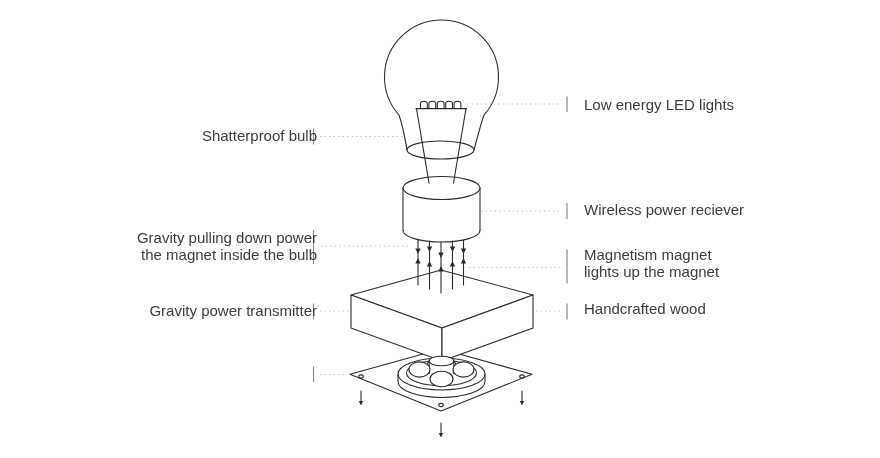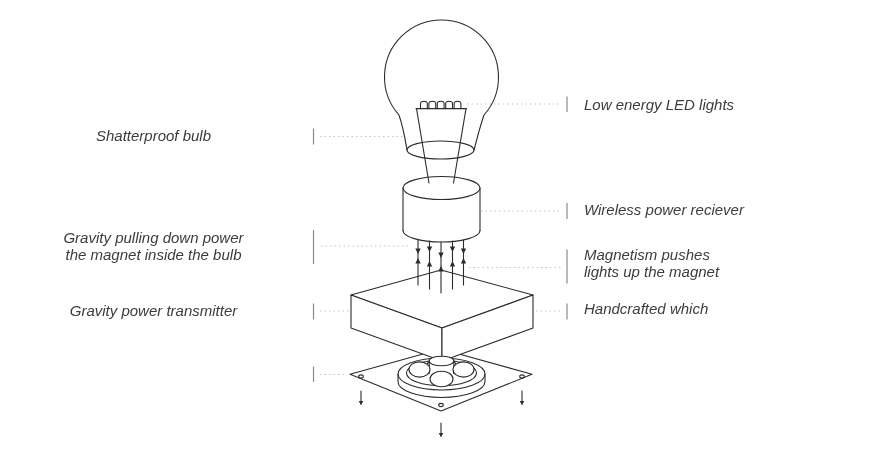--- a/index.html
+++ b/index.html
@@ -18,22 +18,22 @@
   .stage svg{position:absolute;left:0;top:0;}
   
   .ln{stroke:var(--color-line);stroke-width:1.1;fill:none;stroke-linecap:round;stroke-linejoin:round;}
   .lnf{stroke:var(--color-line);stroke-width:1.1;fill:var(--color-background);stroke-linejoin:round;}
   .solid{fill:var(--color-line);stroke:none;}
   .mask{fill:var(--color-background);stroke:none;}
   .leader{stroke:var(--color-leader);stroke-width:1;stroke-dasharray:1.5 3;fill:none;}
   .tick{stroke:var(--color-tick);stroke-width:1.2;fill:none;}
   
   .label{position:absolute;font-size:15px;line-height:17px;color:var(--color-text);white-space:nowrap;}
-  .label span{display:block;font-style:italic;}
-  .label.left{left:0;width:307px;text-align:center;}
+  .label span{display:block;}
+  .label.left{left:10px;width:307px;text-align:right;}
   .label.right{left:584px;text-align:left;}
 </style>
 </head>
 <body>
 
 <div class="stage">
 
   <svg width="880" height="458" viewBox="0 0 880 458">
 
     <g>
@@ -137,20 +137,20 @@
     <span>Gravity power transmitter</span>
   </div>
 
   <div class="label right" style="top:96px">
     <span>Low energy LED lights</span>
   </div>
   <div class="label right" style="top:201px">
     <span>Wireless power reciever</span>
   </div>
   <div class="label right" style="top:246px">
-    <span>Magnetism pushes</span>
+    <span>Magnetism magnet</span>
     <span>lights up the magnet</span>
   </div>
   <div class="label right" style="top:300px">
-    <span>Handcrafted which</span>
+    <span>Handcrafted wood</span>
   </div>
 
 </div>
 
 </body></html>

